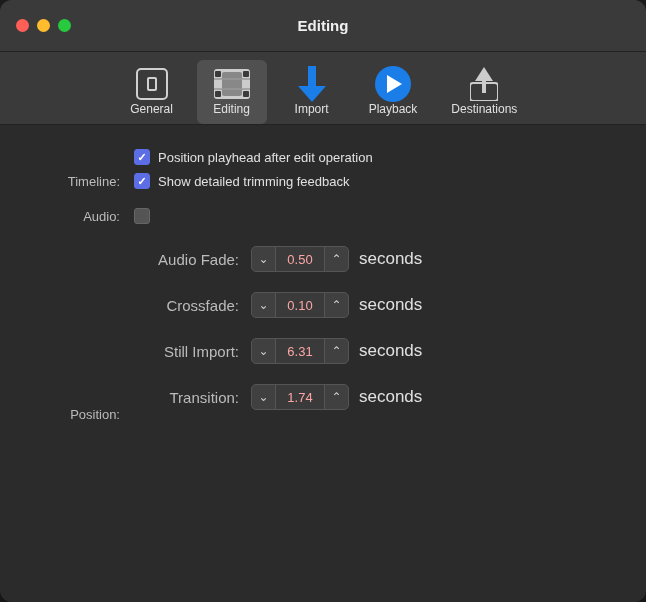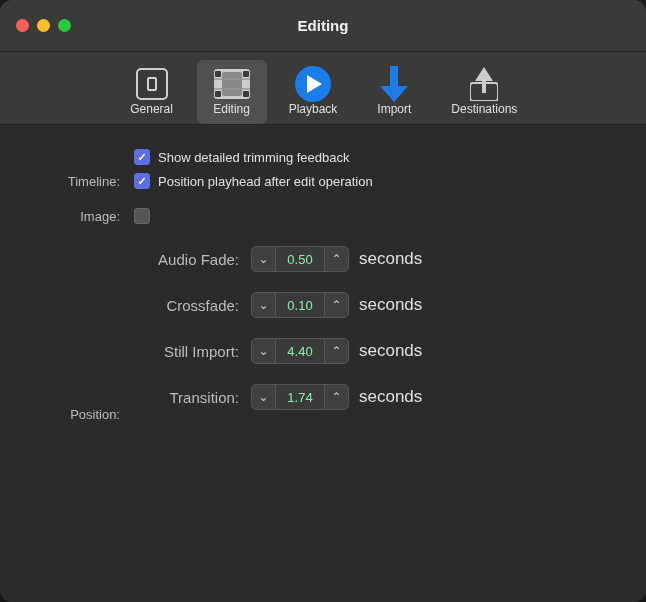--- a/index.html
+++ b/index.html
@@ -245,21 +245,21 @@
       border-right: 1px solid #555;
     }
 
     .stepper-value {
       width: 48px;
       height: 26px;
       display: flex;
       align-items: center;
       justify-content: center;
       font-size: 13px;
-      color: #86efac;
+      color: #fca5a5;
       background: #3a3a3a;
     }
 
     .stepper-up {
       width: 24px;
       height: 26px;
       display: flex;
       align-items: center;
       justify-content: center;
       cursor: pointer;
@@ -315,35 +315,35 @@
           <rect x="8" y="3" width="20" height="24" rx="2" fill="#888"></rect>
           <line x1="0" y1="10" x2="36" y2="10" stroke="#999" stroke-width="1.5"></line>
           <line x1="0" y1="20" x2="36" y2="20" stroke="#999" stroke-width="1.5"></line>
         </svg>
       </div>
       <span class="toolbar-label">Editing</span>
     </div>
 
     <div class="toolbar-item">
       <div class="toolbar-icon">
-        <div class="playback-icon">
-          <div class="play-triangle"></div>
-        </div>
-      </div>
-      <span class="toolbar-label">Playback</span>
-    </div>
-
-    <div class="toolbar-item">
-      <div class="toolbar-icon">
         <svg width="28" height="36" viewBox="0 0 28 36">
           <rect x="10" y="0" width="8" height="20" fill="#1a7de8"></rect>
           <polygon points="0,20 14,36 28,20" fill="#1a7de8"></polygon>
         </svg>
       </div>
       <span class="toolbar-label">Import</span>
+    </div>
+
+    <div class="toolbar-item">
+      <div class="toolbar-icon">
+        <div class="playback-icon">
+          <div class="play-triangle"></div>
+        </div>
+      </div>
+      <span class="toolbar-label">Playback</span>
     </div>
 
     <div class="toolbar-item">
       <div class="toolbar-icon">
         <svg width="28" height="34" viewBox="0 0 28 34">
           <rect x="0" y="16" width="28" height="18" rx="3" ry="3" fill="none" stroke="#cccccc" stroke-width="2"></rect>
           <rect x="12" y="8" width="4" height="18" fill="#cccccc"></rect>
           <polygon points="5,14 14,0 23,14" fill="#cccccc"></polygon>
         </svg>
       </div>
@@ -352,31 +352,31 @@
 
   </div>
 
   <div class="content">
 
     <div class="setting-row">
       <div class="row-label">Timeline:</div>
       <div class="row-content">
         <div class="checkbox-row">
           <div class="checkbox checked"></div>
-          <span class="checkbox-label">Show detailed trimming feedback</span>
+          <span class="checkbox-label">Position playhead after edit operation</span>
         </div>
         <div class="checkbox-row">
           <div class="checkbox checked"></div>
-          <span class="checkbox-label">Position playhead after edit operation</span>
+          <span class="checkbox-label">Show detailed trimming feedback</span>
         </div>
       </div>
     </div>
 
     <div class="setting-row section-gap">
-      <div class="row-label">Image:</div>
+      <div class="row-label">Audio:</div>
       <div class="row-content">
         <div class="checkbox-row">
           <div class="checkbox unchecked"></div>
         </div>
       </div>
     </div>
 
     <div class="setting-row section-gap">
       <div class="row-label">Position:</div>
       <div class="row-content durations-section">
@@ -398,21 +398,21 @@
             <div class="stepper-value">0.10</div>
             <div class="stepper-up">⌃</div>
           </div>
           <span class="seconds-label">seconds</span>
         </div>
 
         <div class="duration-row">
           <span class="duration-label">Still Import:</span>
           <div class="stepper">
             <div class="stepper-down">⌄</div>
-            <div class="stepper-value">4.40</div>
+            <div class="stepper-value">6.31</div>
             <div class="stepper-up">⌃</div>
           </div>
           <span class="seconds-label">seconds</span>
         </div>
 
         <div class="duration-row">
           <span class="duration-label">Transition:</span>
           <div class="stepper">
             <div class="stepper-down">⌄</div>
             <div class="stepper-value">1.74</div>

